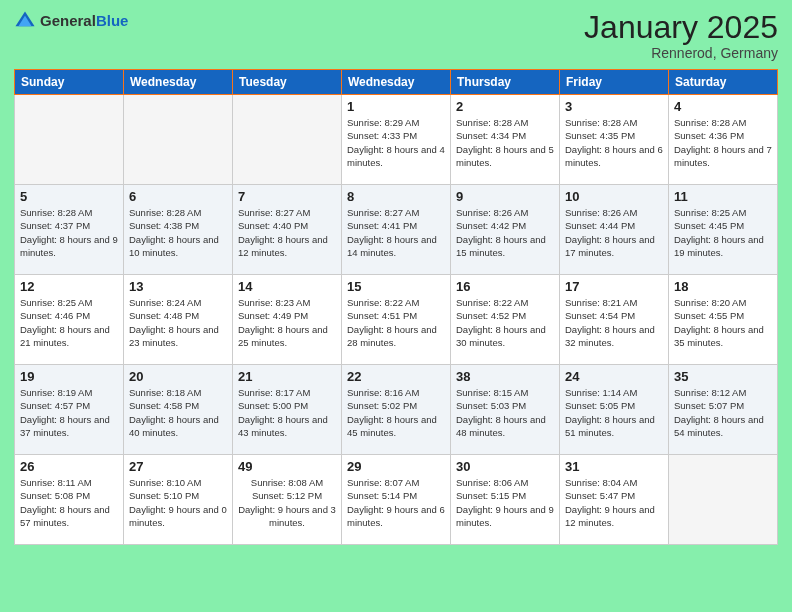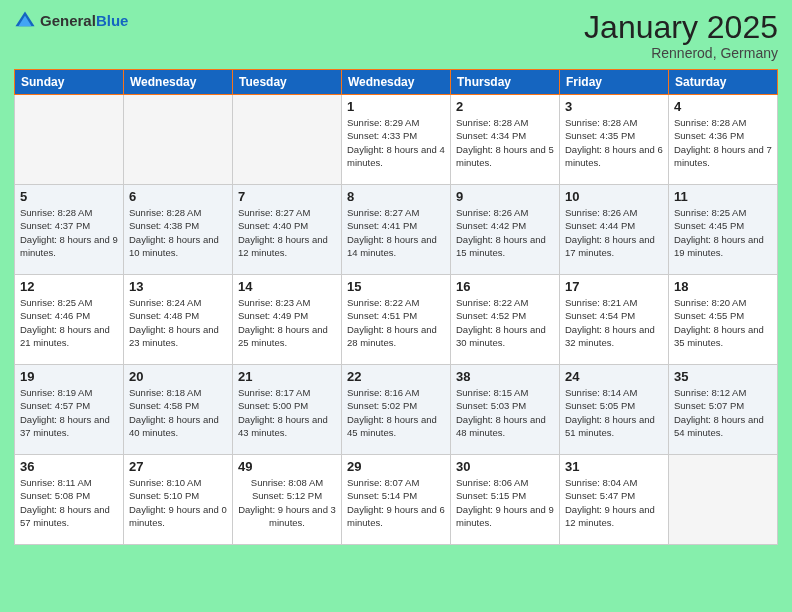--- a/index.html
+++ b/index.html
@@ -269,34 +269,34 @@
 Daylight: 8 hours and 45 minutes.</div>
           </td>
           <td>
             <div class="day-number">38</div>
             <div class="day-info" style="white-space: pre-line;">Sunrise: 8:15 AM
 Sunset: 5:03 PM
 Daylight: 8 hours and 48 minutes.</div>
           </td>
           <td>
             <div class="day-number">24</div>
-            <div class="day-info" style="white-space: pre-line;">Sunrise: 8:14 AM
+            <div class="day-info" style="white-space: pre-line;">Sunrise: 1:14 AM
 Sunset: 5:05 PM
 Daylight: 8 hours and 51 minutes.</div>
           </td>
           <td>
             <div class="day-number">35</div>
             <div class="day-info" style="white-space: pre-line;">Sunrise: 8:12 AM
 Sunset: 5:07 PM
 Daylight: 8 hours and 54 minutes.</div>
           </td>
         </tr>
         <tr>
           <td>
-            <div class="day-number">36</div>
+            <div class="day-number">26</div>
             <div class="day-info" style="white-space: pre-line;">Sunrise: 8:11 AM
 Sunset: 5:08 PM
 Daylight: 8 hours and 57 minutes.</div>
           </td>
           <td>
             <div class="day-number">27</div>
             <div class="day-info" style="white-space: pre-line;">Sunrise: 8:10 AM
 Sunset: 5:10 PM
 Daylight: 9 hours and 0 minutes.</div>
           </td>

